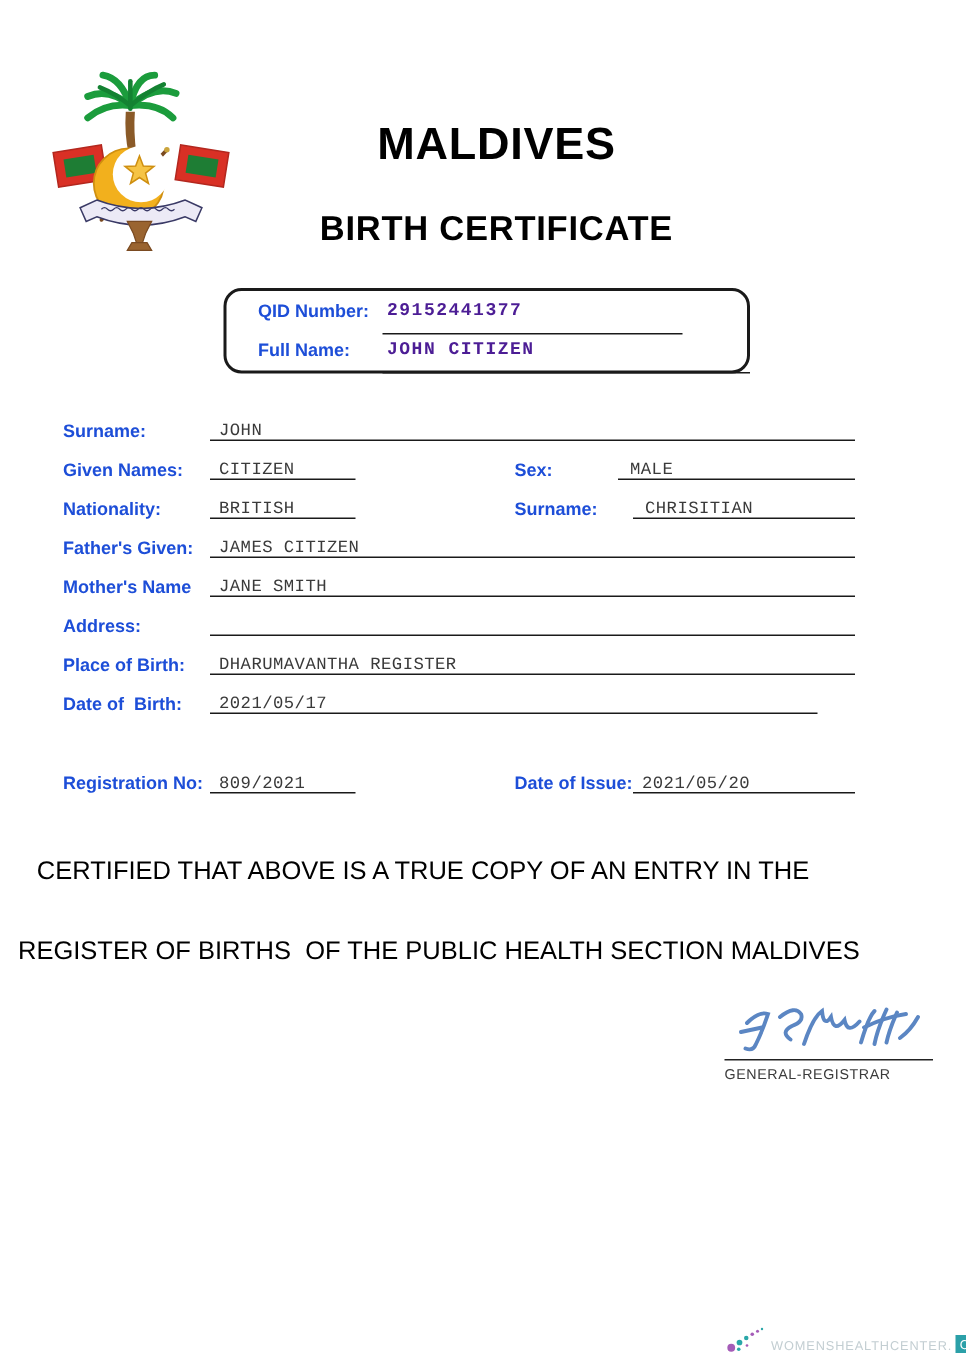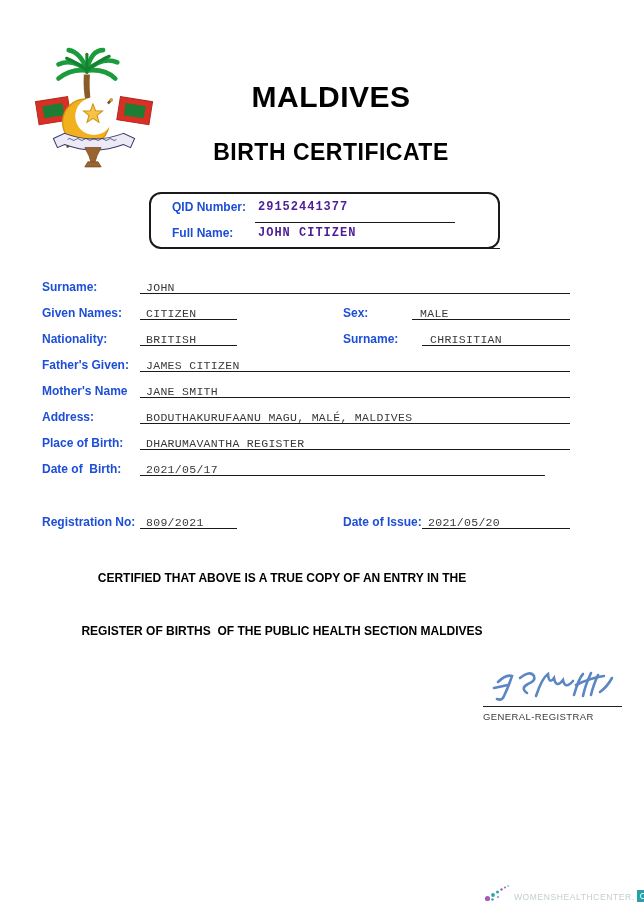--- a/index.html
+++ b/index.html
@@ -28,21 +28,21 @@
     font-family:"Liberation Mono","DejaVu Sans Mono",monospace;
     font-size:11.5px;color:#3a3a3a;white-space:pre;letter-spacing:0.3px;
   }
   .qid-value{
     font-family:"Liberation Mono","DejaVu Sans Mono",monospace;
     font-size:12px;font-weight:700;color:#4c1d95;letter-spacing:1px;white-space:pre;
   }
   .u-line{border-bottom:1.5px solid #1a1a1a;height:0;}
   .cert-line{
     left:0;width:552px;text-align:center;padding-left:12px;box-sizing:border-box;
-    font-size:12px;font-weight:700;color:#000;white-space:pre;
+    font-size:17px;font-weight:400;color:#000;white-space:pre;
   }
   .sig-line{left:483px;top:706px;width:139px;border-top:1.6px solid #222;}
   .sig-title{
     left:483px;top:711px;width:139px;
     font-size:9.5px;color:#3b3b3b;letter-spacing:0.4px;
   }
   .watermark{
     left:484px;top:882px;display:flex;align-items:flex-end;gap:2px;
   }
   .wm-text{
@@ -138,21 +138,20 @@
 
   <div class="abs field-label" style="left:42px;top:358px">Father's Given:</div>
   <div class="abs field-value" style="left:146px;top:359px">JAMES CITIZEN</div>
   <div class="abs u-line" style="left:140px;top:371px;width:430px"></div>
 
   <div class="abs field-label" style="left:42px;top:384px">Mother's Name</div>
   <div class="abs field-value" style="left:146px;top:385px">JANE SMITH</div>
   <div class="abs u-line" style="left:140px;top:397px;width:430px"></div>
 
   <div class="abs field-label" style="left:42px;top:410px">Address:</div>
-  <div class="abs field-value" style="left:146px;top:411px">BODUTHAKURUFAANU MAGU, MALÉ, MALDIVES</div>
   <div class="abs u-line" style="left:140px;top:423px;width:430px"></div>
 
   <div class="abs field-label" style="left:42px;top:436px">Place of Birth:</div>
   <div class="abs field-value" style="left:146px;top:437px">DHARUMAVANTHA REGISTER</div>
   <div class="abs u-line" style="left:140px;top:449px;width:430px"></div>
 
   <div class="abs field-label" style="left:42px;top:462px">Date of  Birth:</div>
   <div class="abs field-value" style="left:146px;top:463px">2021/05/17</div>
   <div class="abs u-line" style="left:140px;top:475px;width:405px"></div>
 

